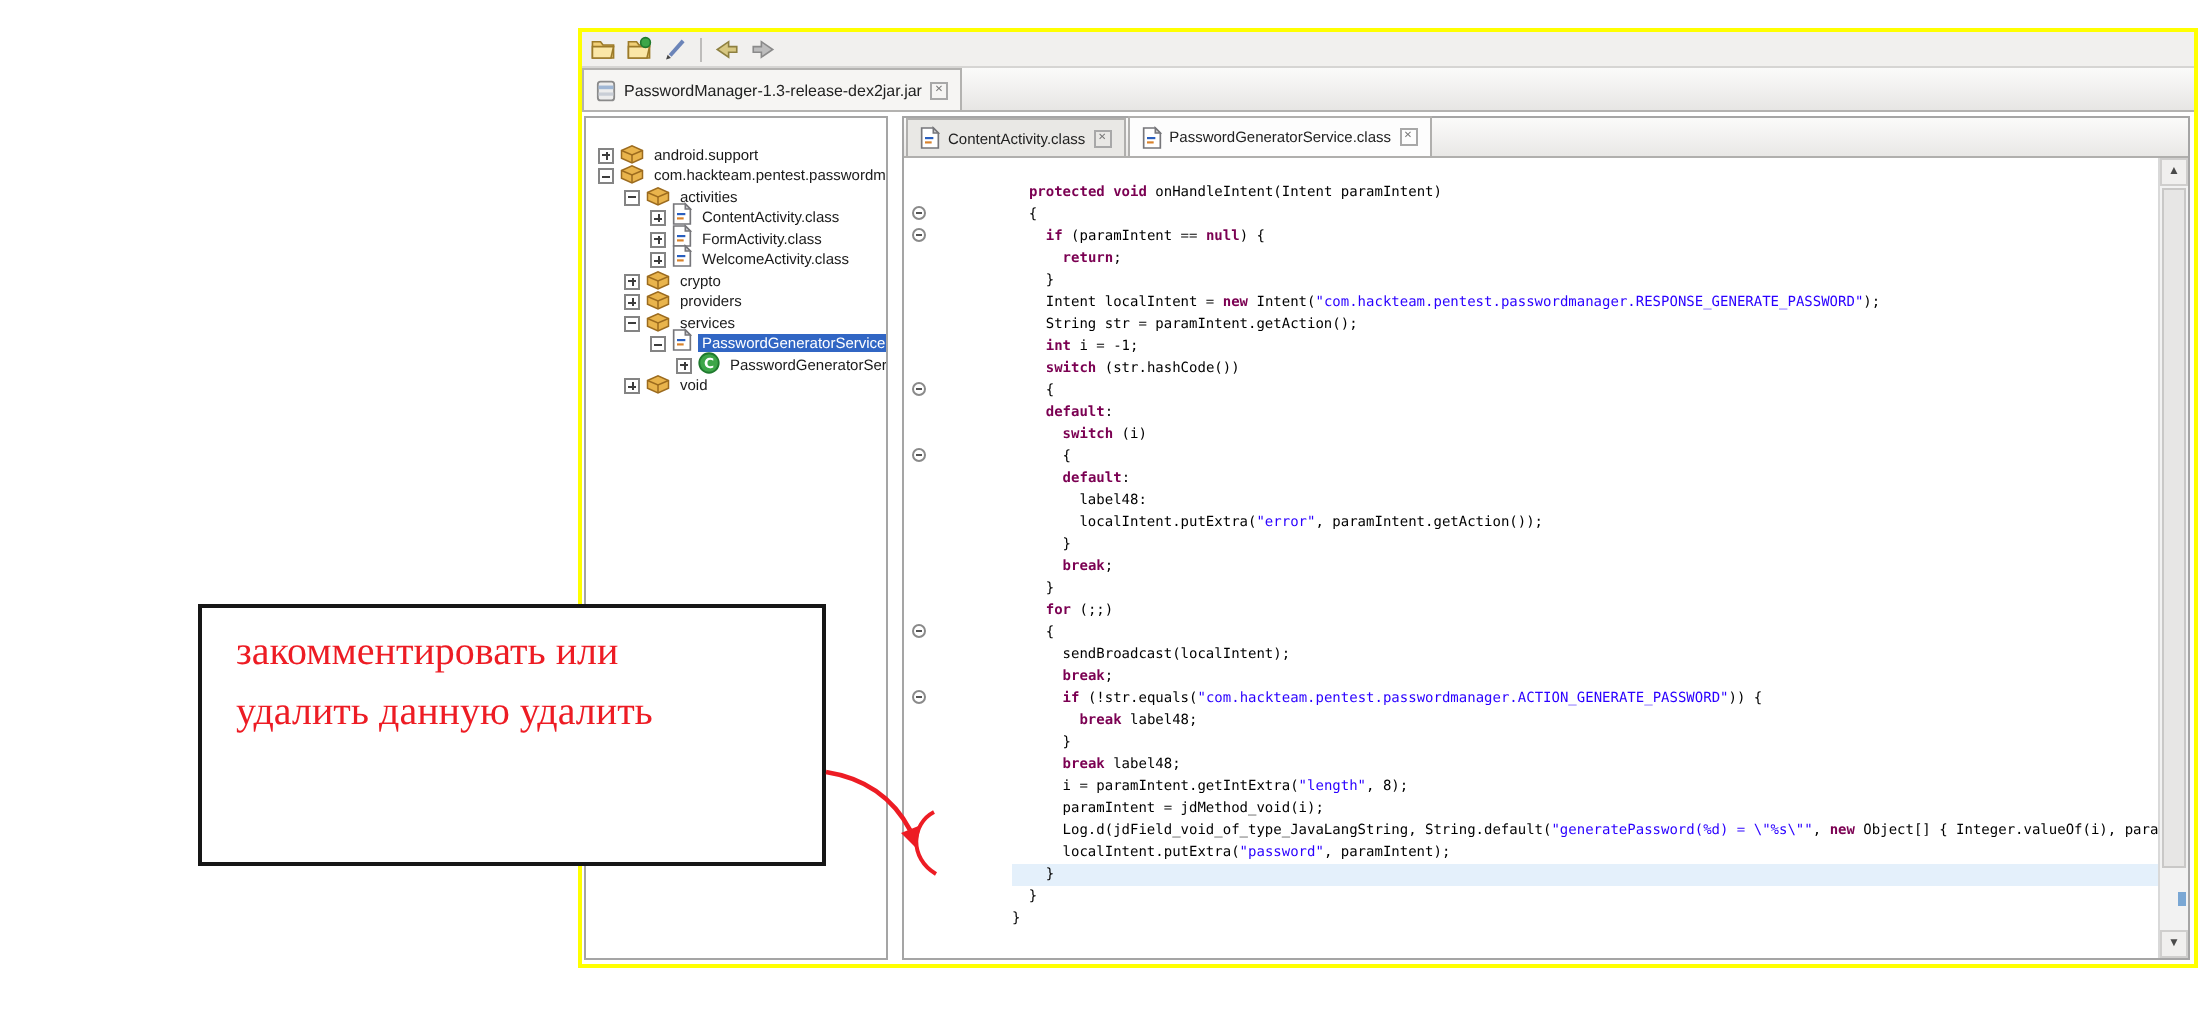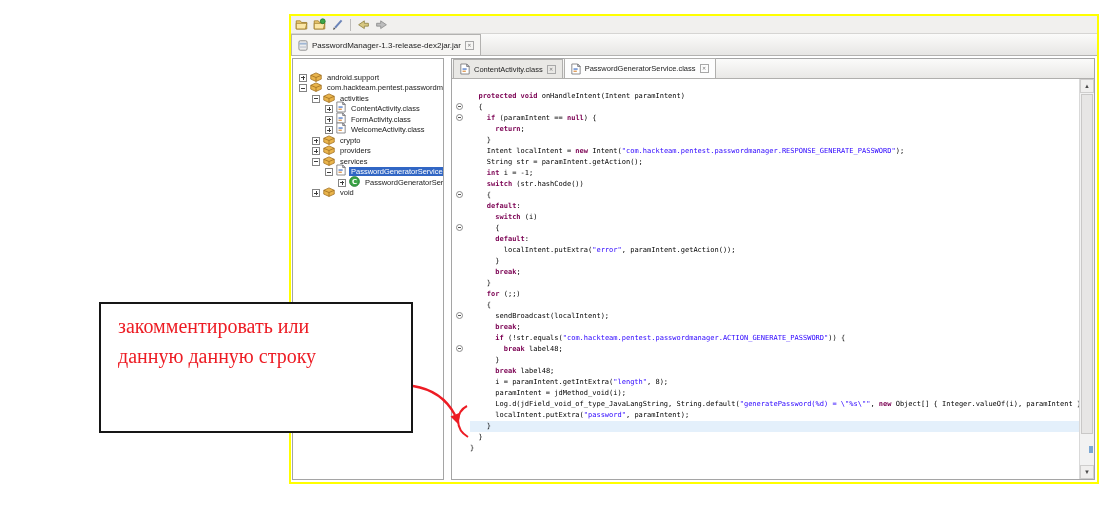--- a/index.html
+++ b/index.html
@@ -51,21 +51,21 @@
   .close-x{width:7px;height:7px;border:1px solid #a8a8a8;color:#777;font-size:5px;line-height:5px;
     display:flex;align-items:center;justify-content:center;flex:none;}
 
   .code-area{position:absolute;left:0;top:20px;right:0;bottom:0;background:#fff;overflow:hidden;}
   .fold-gutter{position:absolute;left:0;top:0;bottom:0;width:18px;background:#fff;}
   .fold{position:absolute;left:4px;width:7px;height:7px;border:1px solid #8a8a8a;border-radius:50%;
     background:#fff;box-sizing:border-box;}
   .fold::before{content:"";position:absolute;left:1px;right:1px;top:2px;height:1px;background:#555;}
   .code-lines{position:absolute;left:18px;top:0;right:15px;bottom:0;overflow:hidden;
     padding-top:12px;font-family:"DejaVu Sans Mono",monospace;font-size:7px;line-height:11px;}
-  .code-line{white-space:pre;height:11px;}
+  .code-line{white-space:pre;height:11px;margin-left:36px;}
   .code-line.hl{background:#e4f0fb;}
   .tok-k{color:#7b0052;font-weight:bold;}
   .tok-s{color:#2a00ff;}
   .tok-p{color:#000;}
 
   
   .vscroll{position:absolute;right:0;top:0;bottom:0;width:15px;background:#f2f2f2;border-left:1px solid #d9d9d9;box-sizing:border-box;}
   .sb-btn{position:absolute;left:0;right:0;height:14px;background:#f0efee;border:1px solid #cfcecd;
     display:flex;align-items:center;justify-content:center;font-size:6px;color:#4a4a4a;box-sizing:border-box;}
   .sb-up{top:0;} .sb-down{bottom:0;}
@@ -337,20 +337,21 @@
               <div class="code-line"><span class="tok-p">    }</span></div>
               <div class="code-line"><span class="tok-p">    Intent localIntent = </span><span class="tok-k">new</span><span class="tok-p"> Intent(</span><span class="tok-s">"com.hackteam.pentest.passwordmanager.RESPONSE_GENERATE_PASSWORD"</span><span class="tok-p">);</span></div>
               <div class="code-line"><span class="tok-p">    String str = paramIntent.getAction();</span></div>
               <div class="code-line"><span class="tok-p">    </span><span class="tok-k">int</span><span class="tok-p"> i = -1;</span></div>
               <div class="code-line"><span class="tok-p">    </span><span class="tok-k">switch</span><span class="tok-p"> (str.hashCode())</span></div>
               <div class="code-line"><span class="tok-p">    {</span></div>
               <div class="code-line"><span class="tok-p">    </span><span class="tok-k">default</span><span class="tok-p">: </span></div>
               <div class="code-line"><span class="tok-p">      </span><span class="tok-k">switch</span><span class="tok-p"> (i)</span></div>
               <div class="code-line"><span class="tok-p">      {</span></div>
               <div class="code-line"><span class="tok-p">      </span><span class="tok-k">default</span><span class="tok-p">: </span></div>
+              <div class="code-line"><span class="tok-p">        label48:</span></div>
               <div class="code-line"><span class="tok-p">        localIntent.putExtra(</span><span class="tok-s">"error"</span><span class="tok-p">, paramIntent.getAction());</span></div>
               <div class="code-line"><span class="tok-p">      }</span></div>
               <div class="code-line"><span class="tok-p">      </span><span class="tok-k">break</span><span class="tok-p">;</span></div>
               <div class="code-line"><span class="tok-p">    }</span></div>
               <div class="code-line"><span class="tok-p">    </span><span class="tok-k">for</span><span class="tok-p"> (;;)</span></div>
               <div class="code-line"><span class="tok-p">    {</span></div>
               <div class="code-line"><span class="tok-p">      sendBroadcast(localIntent);</span></div>
               <div class="code-line"><span class="tok-p">      </span><span class="tok-k">break</span><span class="tok-p">;</span></div>
               <div class="code-line"><span class="tok-p">      </span><span class="tok-k">if</span><span class="tok-p"> (!str.equals(</span><span class="tok-s">"com.hackteam.pentest.passwordmanager.ACTION_GENERATE_PASSWORD"</span><span class="tok-p">)) {</span></div>
               <div class="code-line"><span class="tok-p">        </span><span class="tok-k">break</span><span class="tok-p"> label48;</span></div>
@@ -371,21 +372,21 @@
             <div class="sb-btn sb-down">▼</div>
           </div>
         </div>
       </div>
     </div>
   </div>
 </div>
 
 <div class="callout">
     <div>закомментировать или</div>
-    <div>данную данную строку</div>
+    <div>удалить данную удалить</div>
   </div>
 
 <svg class="overlay-svg">
   <g>
     <path d="M413 386 C432 389 446 398 455 415" stroke="#ed1c24" stroke-width="2.4" fill="none"></path>
     <polygon points="458,424 460.5,412.5 450.5,416.5" fill="#ed1c24"></polygon>
   </g>
   <path d="M467 406 C455.5 412 454.5 429 468 437" stroke="#ed1c24" stroke-width="2" fill="none"></path>
 </svg>
 

